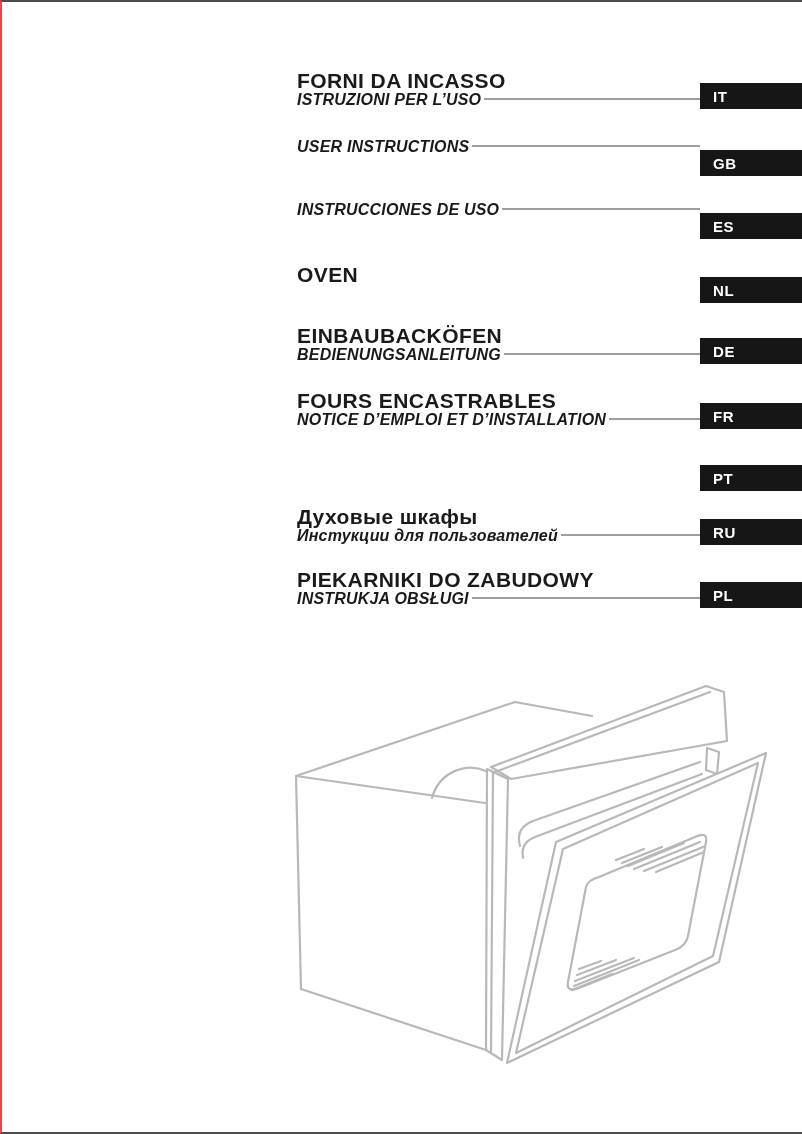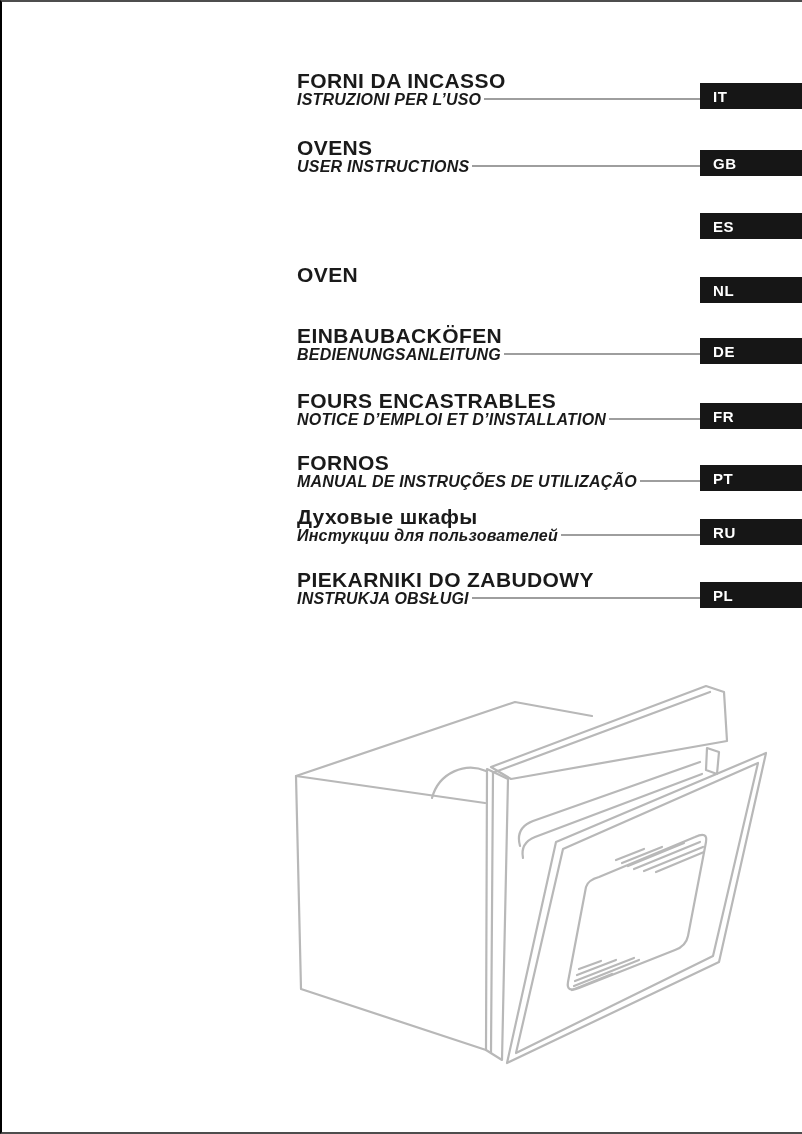--- a/index.html
+++ b/index.html
@@ -2,21 +2,21 @@
 <html><head>
 <meta charset="utf-8">
 <style>
   html,body{margin:0;padding:0;background:#ffffff;}
   .page{
     position:relative;
     width:802px;height:1134px;
     box-sizing:border-box;
     background:#ffffff;
     border-top:2px solid #4d4d4d;
-    border-left:2px solid #000000;
+    border-left:2px solid #ef4444;
     border-bottom:2px solid #4d4d4d;
     overflow:hidden;
     font-family:"Liberation Sans","DejaVu Sans",sans-serif;
     color:#1a1a1a;
     padding-left:47px;
   }
   .lang-row{
     position:absolute;
     left:295px;
     width:507px;
@@ -87,31 +87,34 @@
       <div class="subtitle-line">
         <span class="subtitle">ISTRUZIONI PER L’USO</span>
         <span class="rule"></span>
       </div>
     </div>
     <div class="badge">IT</div>
   </div>
 
   <div class="lang-row" style="top:136px">
     <div class="row-text">
-      <div class="title">OVENS</div>
       <div class="subtitle-line">
         <span class="subtitle">USER INSTRUCTIONS</span>
         <span class="rule"></span>
       </div>
     </div>
     <div class="badge">GB</div>
   </div>
 
   <div class="lang-row" style="top:199px">
     <div class="row-text">
+      <div class="subtitle-line">
+        <span class="subtitle">INSTRUCCIONES DE USO</span>
+        <span class="rule"></span>
+      </div>
     </div>
     <div class="badge">ES</div>
   </div>
 
   <div class="lang-row" style="top:263px">
     <div class="row-text">
       <div class="title">OVEN</div>
     </div>
     <div class="badge">NL</div>
   </div>
@@ -132,27 +135,20 @@
       <div class="title">FOURS ENCASTRABLES</div>
       <div class="subtitle-line">
         <span class="subtitle">NOTICE D’EMPLOI ET D’INSTALLATION</span>
         <span class="rule"></span>
       </div>
     </div>
     <div class="badge">FR</div>
   </div>
 
   <div class="lang-row" style="top:451px">
-    <div class="row-text">
-      <div class="title">FORNOS</div>
-      <div class="subtitle-line">
-        <span class="subtitle">MANUAL DE INSTRUÇÕES DE UTILIZAÇÃO</span>
-        <span class="rule"></span>
-      </div>
-    </div>
     <div class="badge">PT</div>
   </div>
 
   <div class="lang-row" style="top:505px">
     <div class="row-text">
       <div class="title">Духовые шкафы</div>
       <div class="subtitle-line">
         <span class="subtitle">Инстукции для пользователей</span>
         <span class="rule"></span>
       </div>

